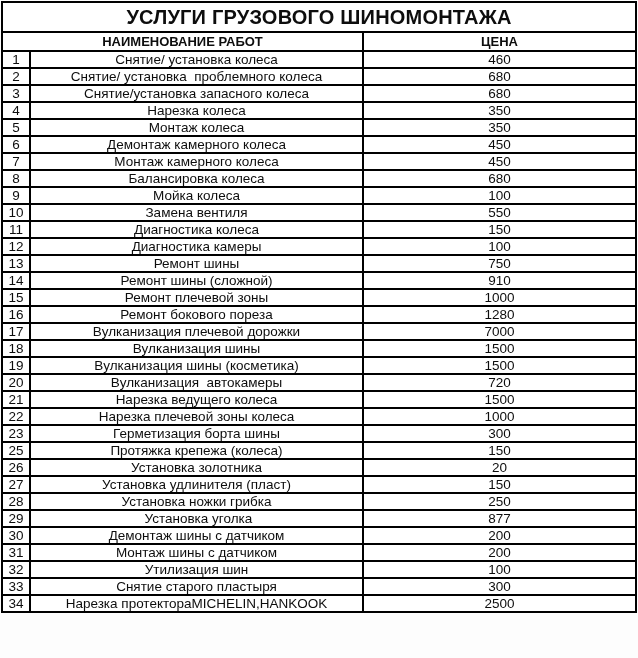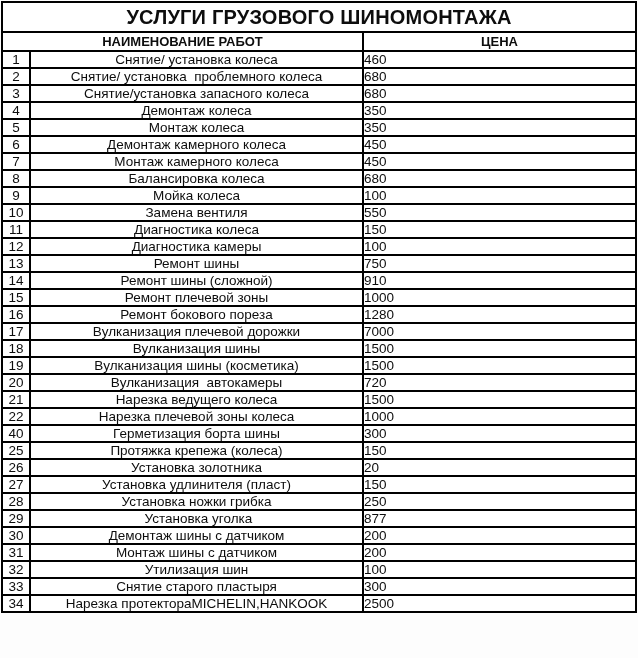--- a/index.html
+++ b/index.html
@@ -64,20 +64,21 @@
   td.num {
     text-align: center;
     font-size: 13px;
   }
   td.name {
     text-align: center;
     padding-left: 5px;
     white-space: pre;
   }
   td.price {
+    text-align: center;
   }
 </style>
 </head>
 <body>
 
 <div class="page">
   <table class="price-table">
     <colgroup>
       <col class="c-num">
       <col class="c-name">
@@ -103,21 +104,21 @@
           <td class="name">Снятие/ установка  проблемного колеса</td>
           <td class="price">680</td>
         </tr>
         <tr class="data-row">
           <td class="num">3</td>
           <td class="name">Снятие/установка запасного колеса</td>
           <td class="price">680</td>
         </tr>
         <tr class="data-row">
           <td class="num">4</td>
-          <td class="name">Демонтаж колеса</td>
+          <td class="name">Нарезка колеса</td>
           <td class="price">350</td>
         </tr>
         <tr class="data-row">
           <td class="num">5</td>
           <td class="name">Монтаж колеса</td>
           <td class="price">350</td>
         </tr>
         <tr class="data-row">
           <td class="num">6</td>
           <td class="name">Демонтаж камерного колеса</td>
@@ -197,21 +198,21 @@
           <td class="num">21</td>
           <td class="name">Нарезка ведущего колеса</td>
           <td class="price">1500</td>
         </tr>
         <tr class="data-row">
           <td class="num">22</td>
           <td class="name">Нарезка плечевой зоны колеса</td>
           <td class="price">1000</td>
         </tr>
         <tr class="data-row">
-          <td class="num">40</td>
+          <td class="num">23</td>
           <td class="name">Герметизация борта шины</td>
           <td class="price">300</td>
         </tr>
         <tr class="data-row">
           <td class="num">25</td>
           <td class="name">Протяжка крепежа (колеса)</td>
           <td class="price">150</td>
         </tr>
         <tr class="data-row">
           <td class="num">26</td>

